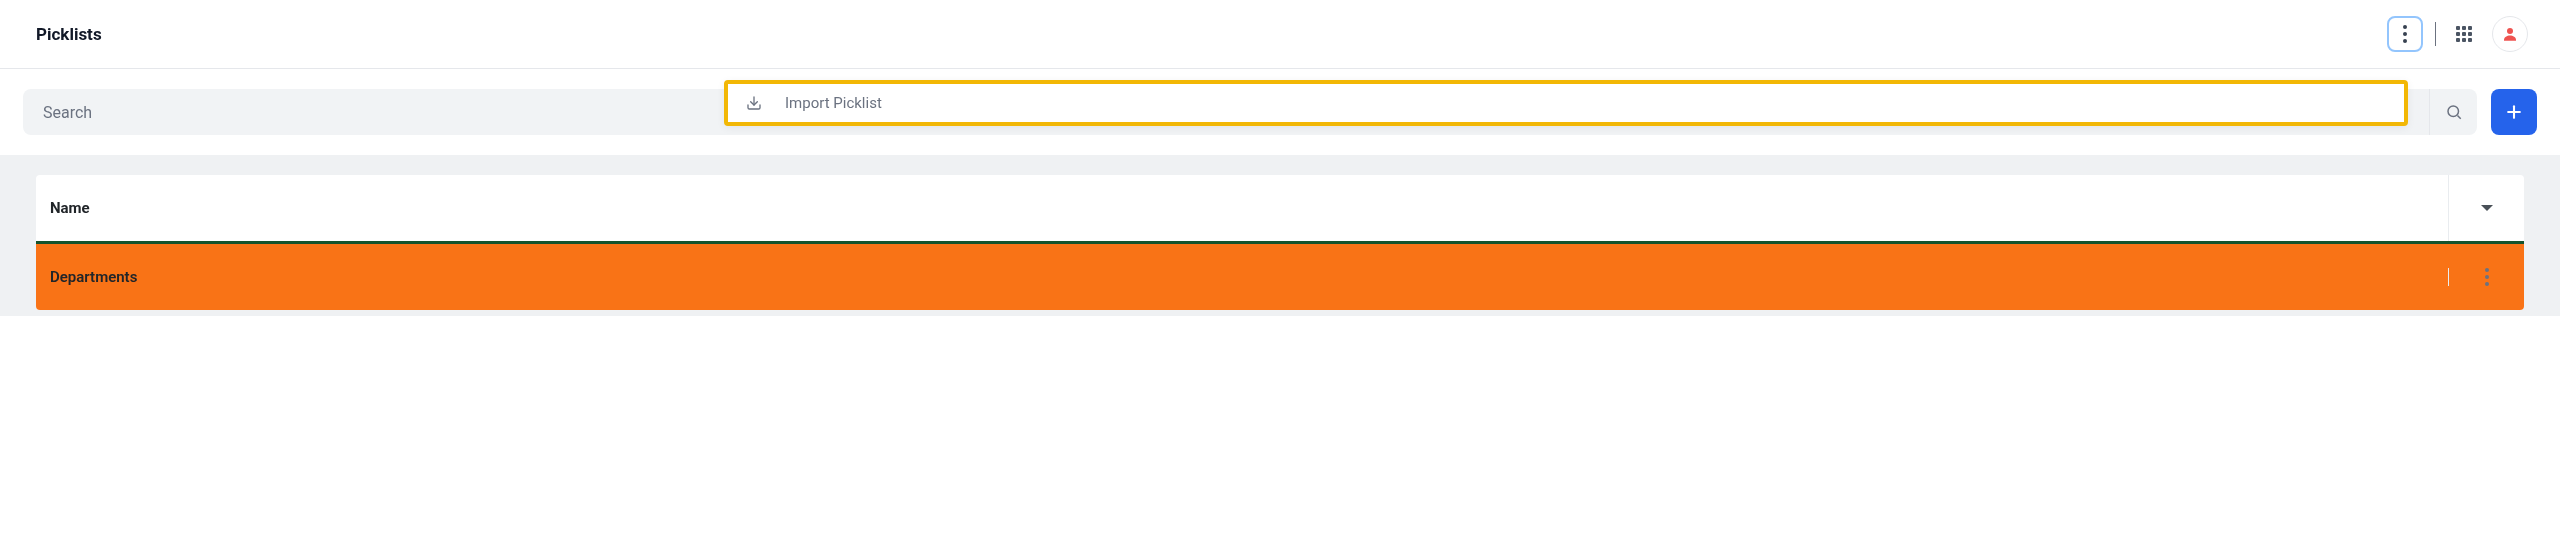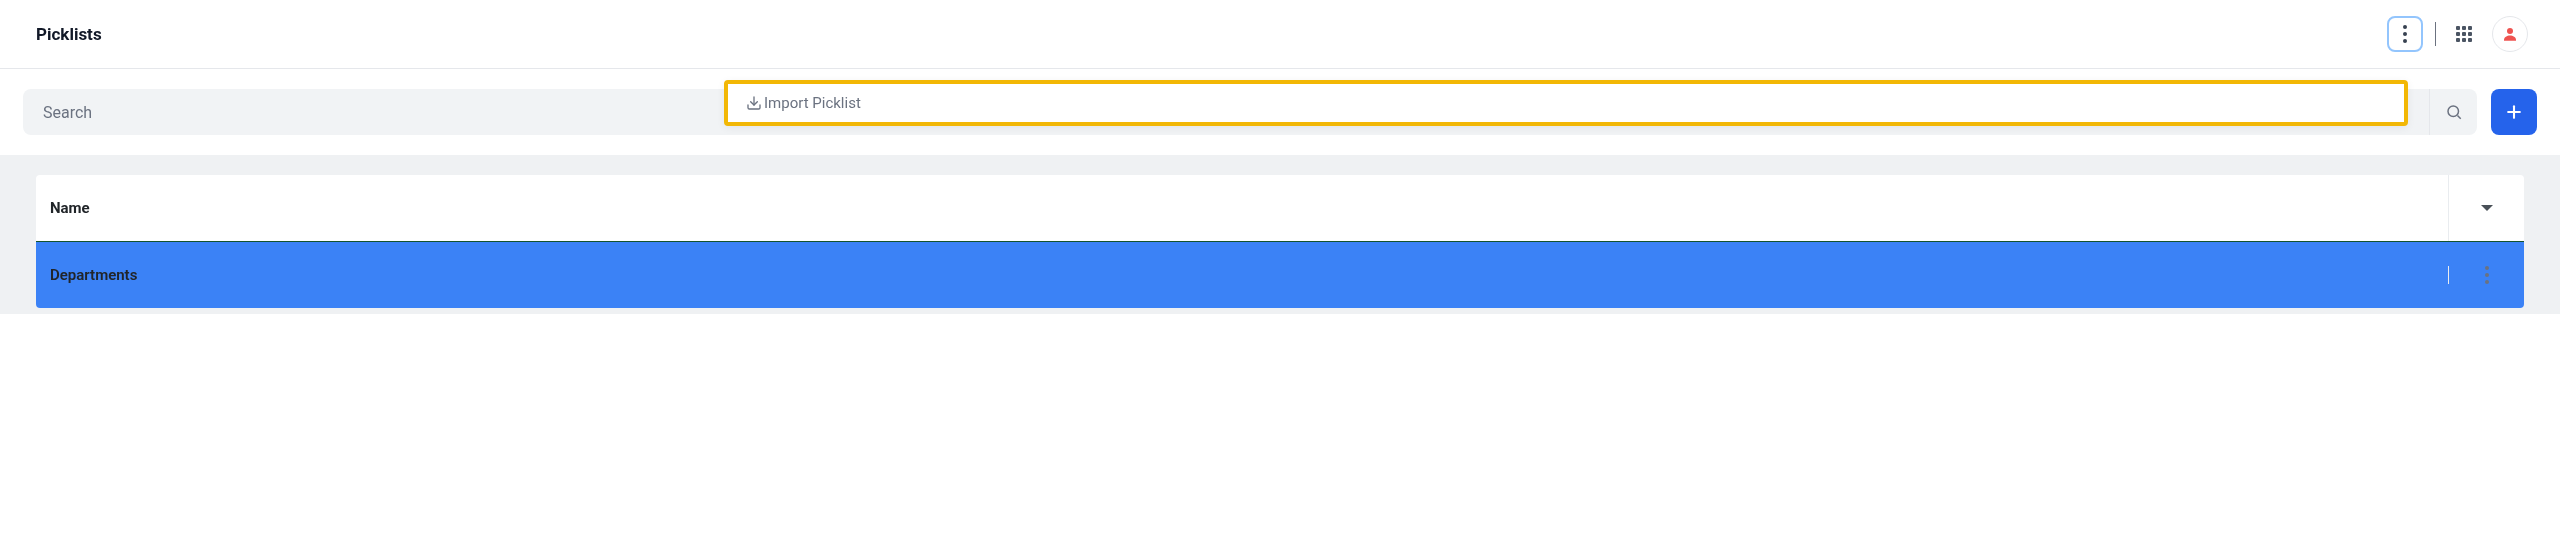--- a/index.html
+++ b/index.html
@@ -143,37 +143,37 @@
       border-radius: 4px;
       padding: 10px 18px;
       display: flex;
       align-items: center;
       cursor: pointer;
       box-shadow: 0 2px 8px rgba(0,0,0,0.06);
     }
     .dropdown-item {
       display: flex;
       align-items: center;
-      gap: 2px;
+      gap: 23px;
       color: #6b7280;
       font-size: 15px;
     }
     .content-area {
       background: #eff1f3;
       padding: 20px 36px 6px 36px;
     }
     .table {
       background: #ffffff;
       border-radius: 4px;
       overflow: hidden;
     }
     .table-row {
       display: flex;
       align-items: stretch;
-      border-bottom: 1px solid #14532d;
+      border-bottom: 3px solid #14532d;
     }
     .table-row:last-child {
       border-bottom: none;
     }
     .cell-main {
       flex: 1;
       padding: 24px 14px;
       font-size: 15px;
       font-weight: 600;
       color: #212529;
@@ -201,21 +201,21 @@
       flex-direction: column;
       gap: 3px;
     }
     .row-kebab span {
       width: 4px;
       height: 4px;
       background: #6b7280;
       border-radius: 50%;
     }
     .table-row.zebra {
-      background: #3b82f6;
+      background: #f97316;
       align-items: center;
     }
   </style>
 </head>
 <body>
 
 <div class="header">
   <div class="page-title">Picklists</div>
   <div class="header-right">
     <button class="kebab-btn">

